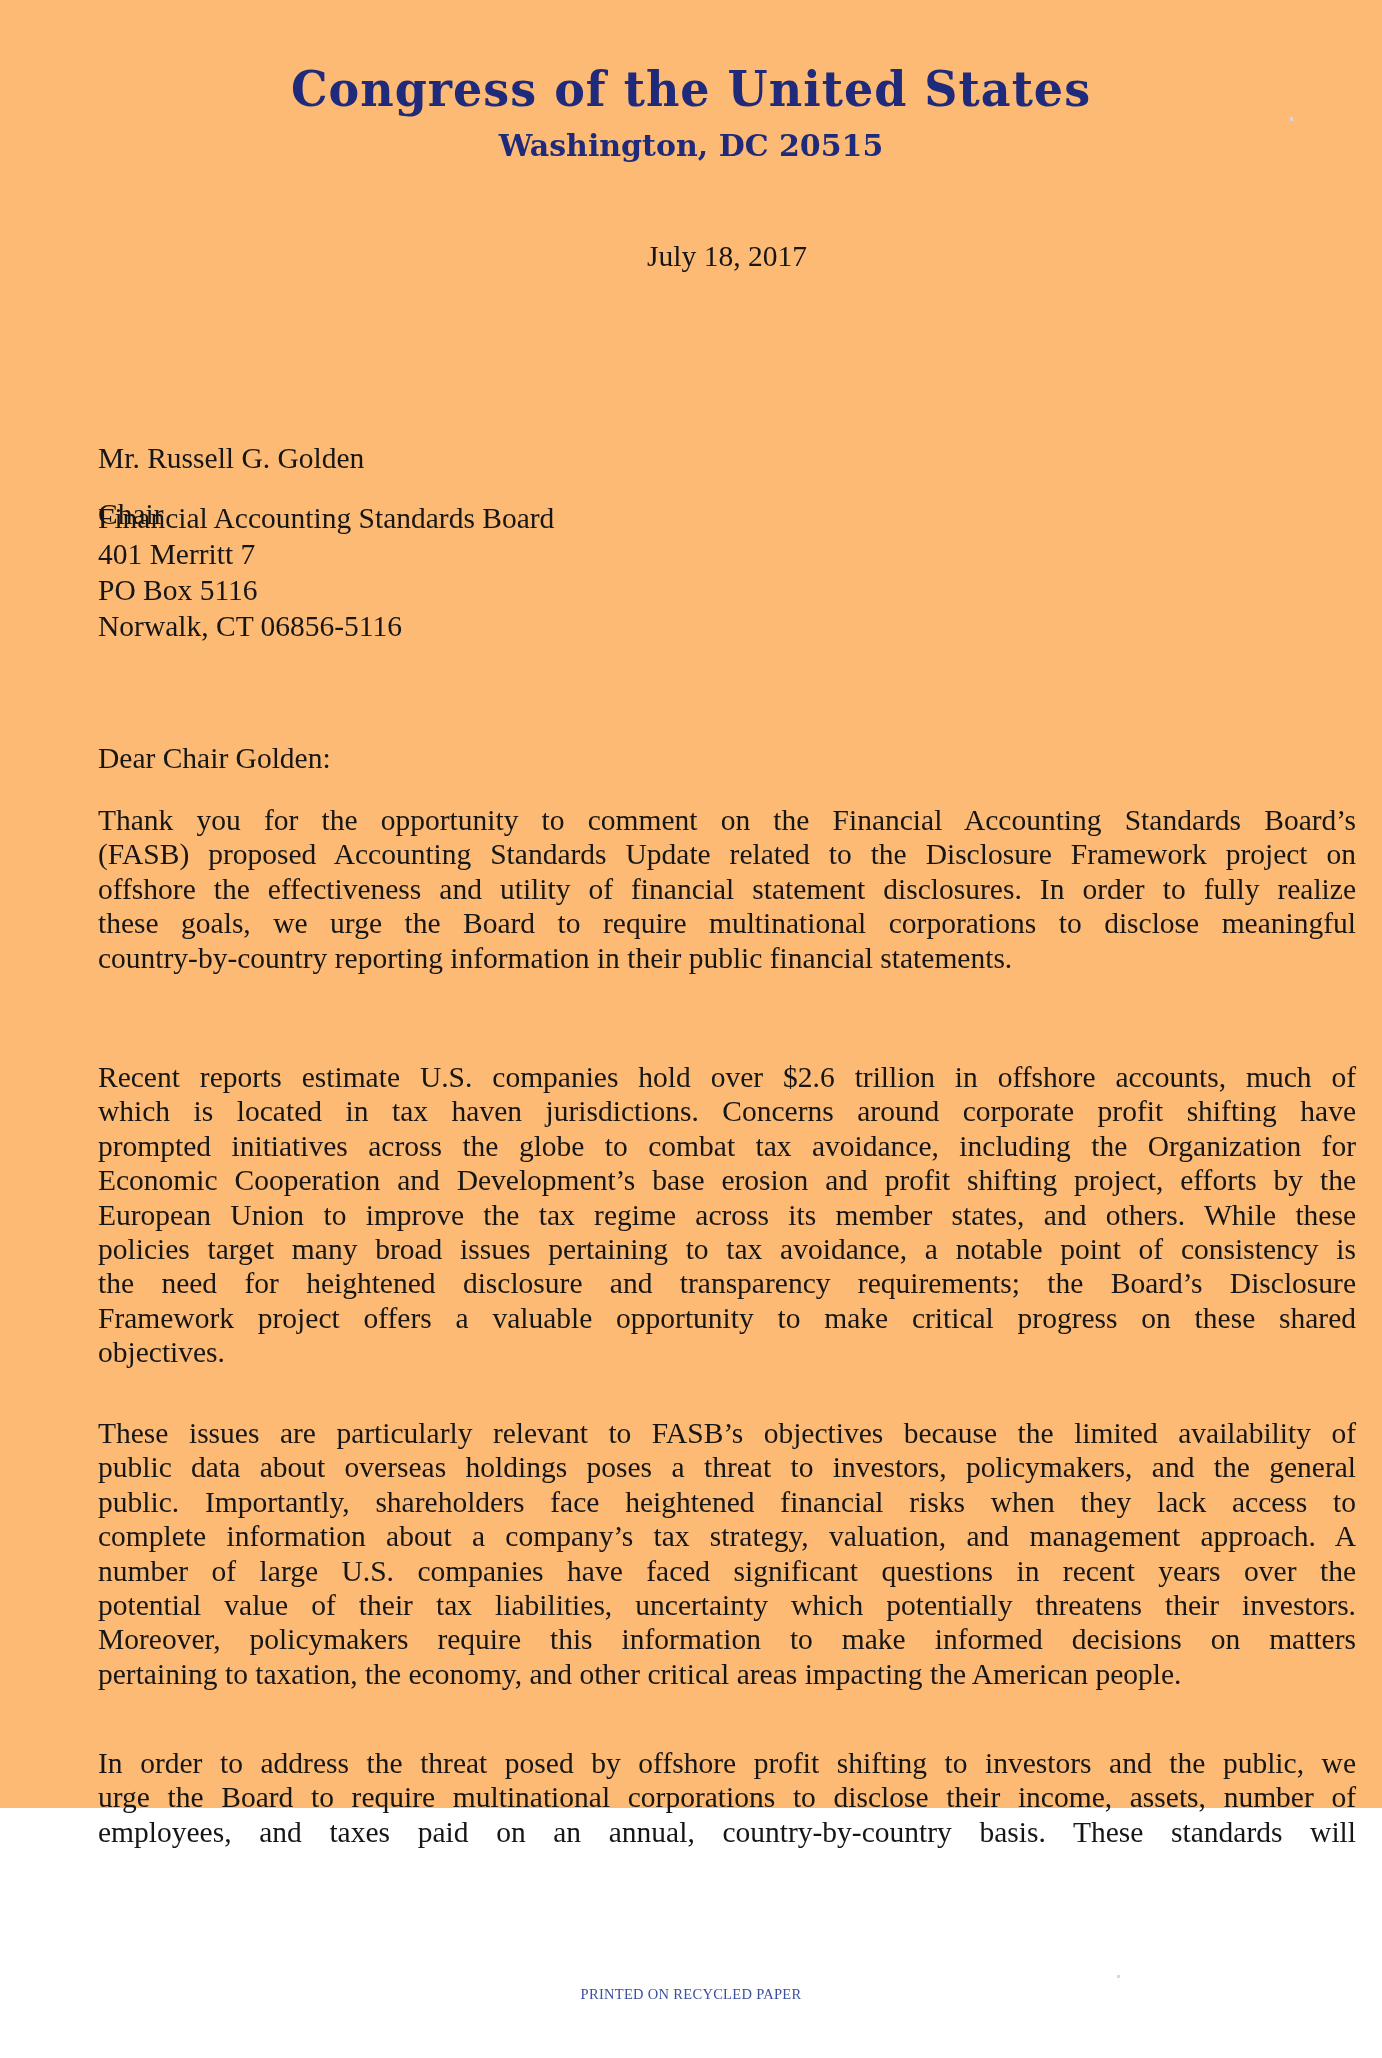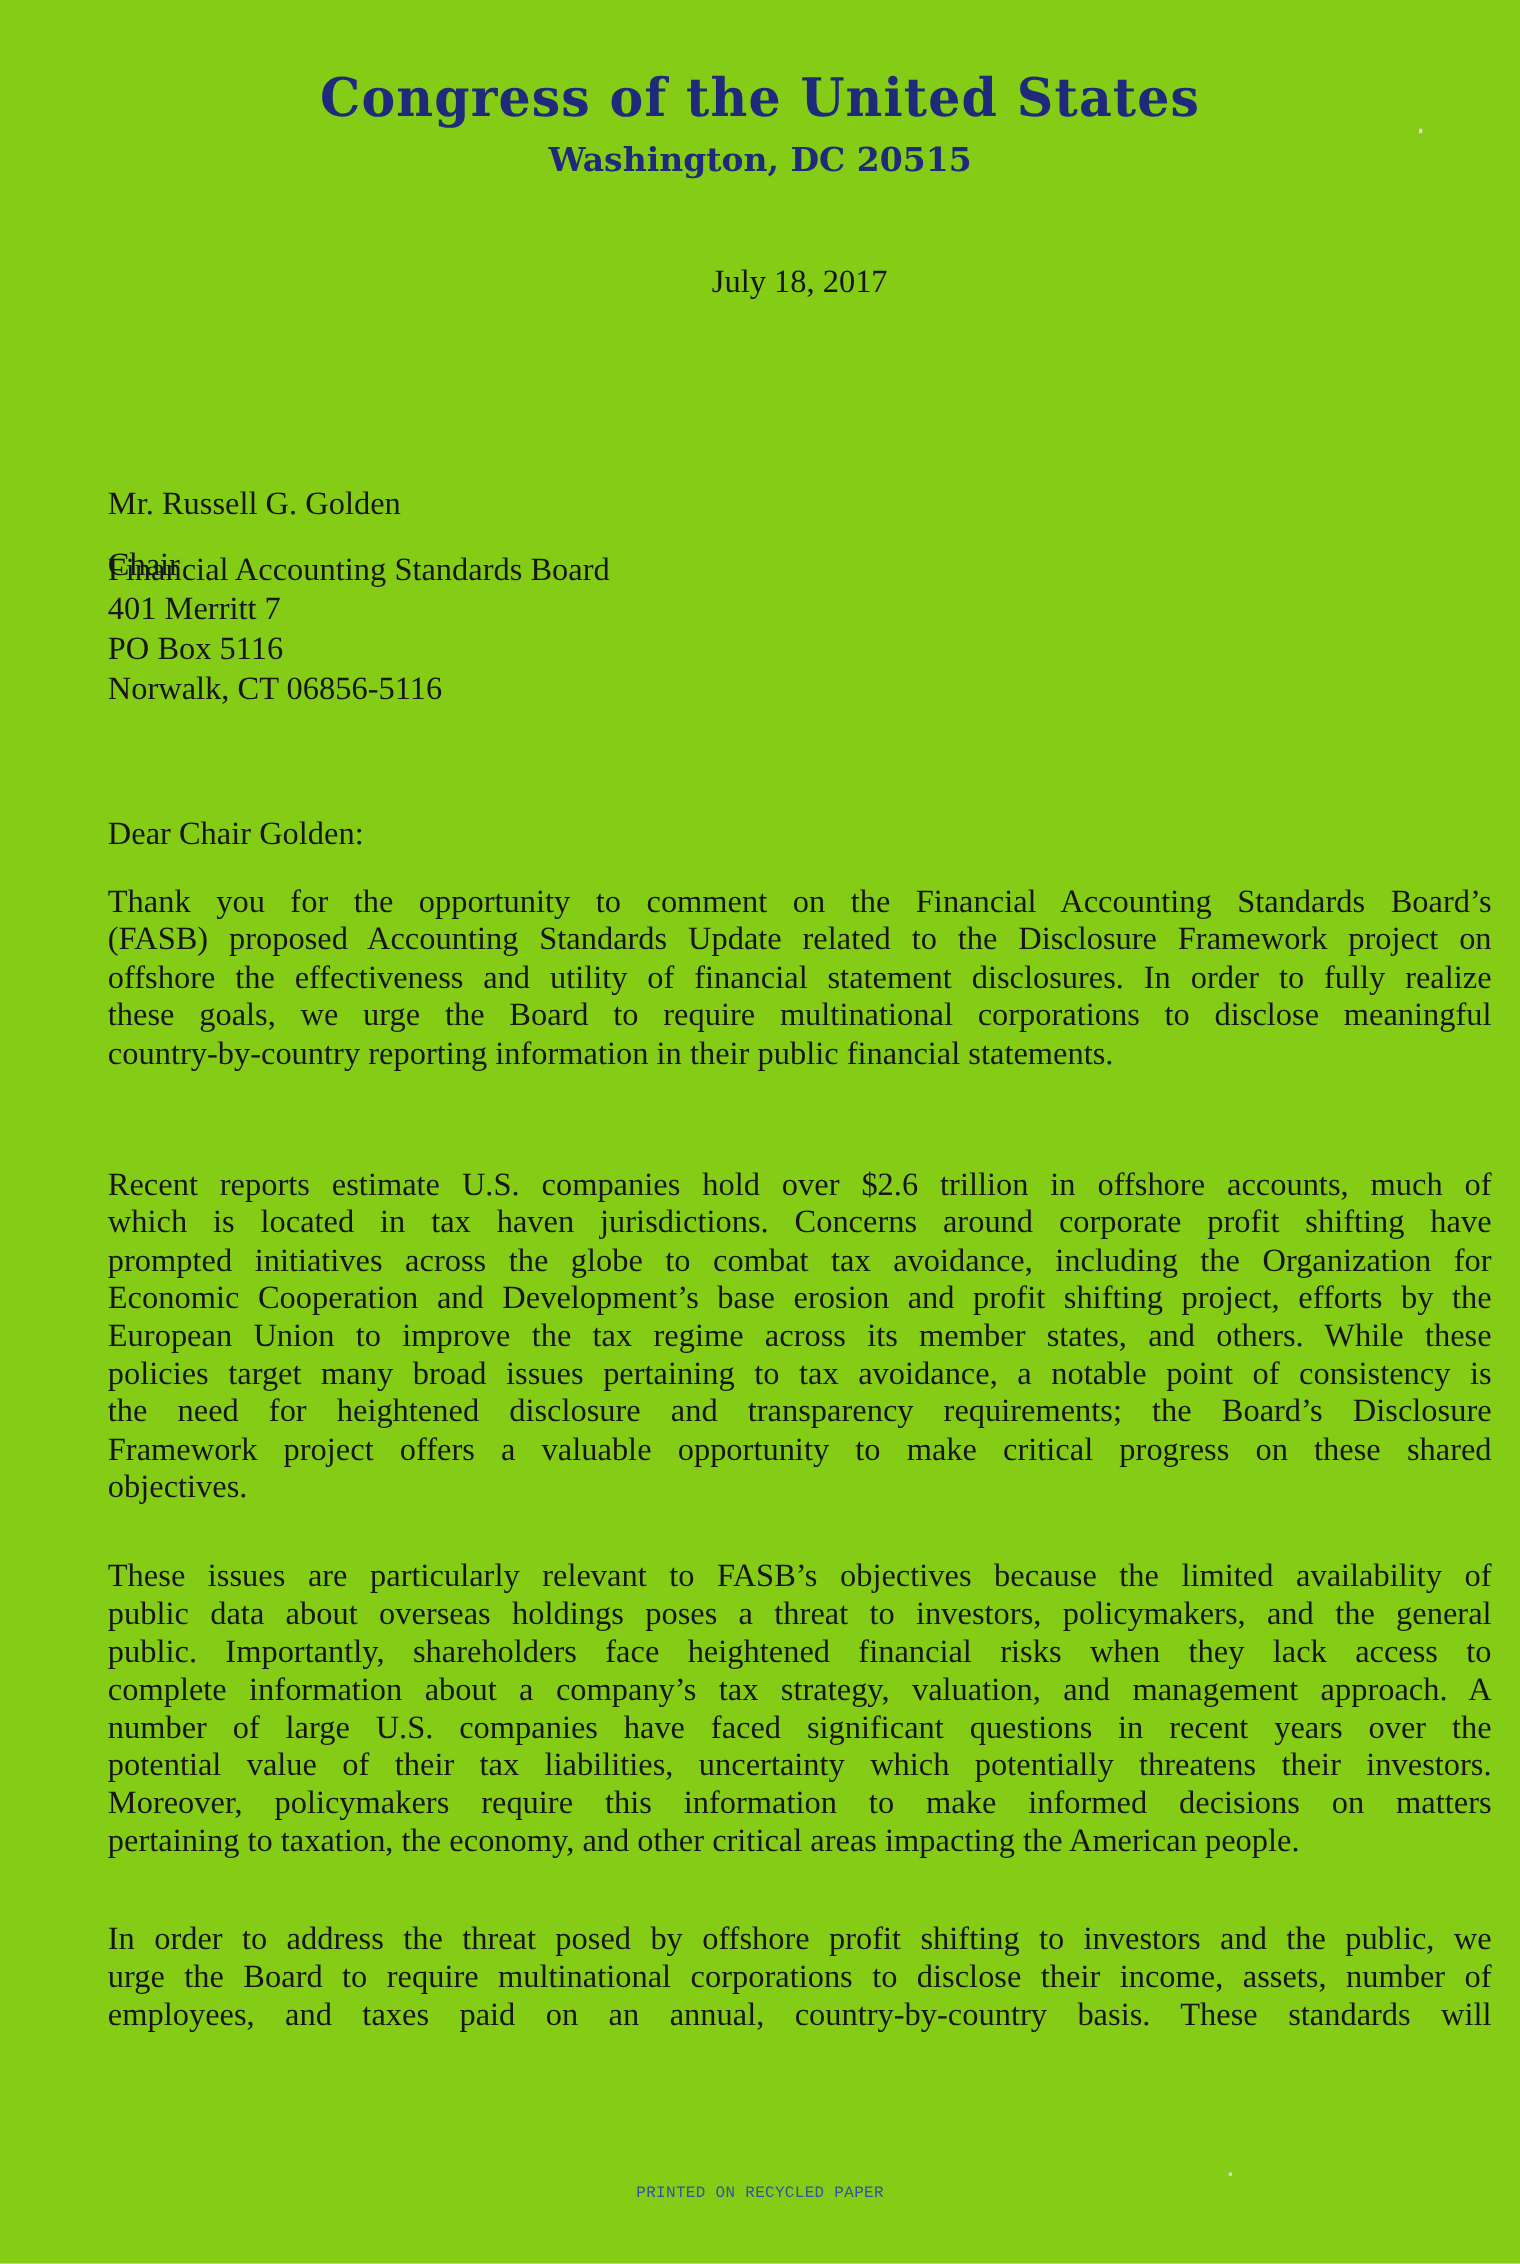--- a/index.html
+++ b/index.html
@@ -1,17 +1,17 @@
 <!DOCTYPE html>
 <html><head>
 <meta charset="utf-8">
 <style>
   html, body { margin: 0; padding: 0; background: #ffffff; }
   body { width: 1382px; height: 2058px; position: relative; overflow: hidden; }
-  .page { position: absolute; left: 0; top: 0; width: 1382px; height: 2058px; background: #84cc16; }
+  .page { position: absolute; left: 0; top: 0; width: 1382px; height: 1808px; background: #fdba74; }
   .letterhead-title {
     position: absolute; left: 0; width: 1382px; top: 62px; text-align: center;
     font-family: "DejaVu Serif", serif; font-weight: bold; font-size: 46px;
     color: #1f2b7a; letter-spacing: 1px; transform: scaleY(1.05);
   }
   .letterhead-sub {
     position: absolute; left: 0; width: 1382px; top: 128px; text-align: center;
     font-family: "DejaVu Serif", serif; font-weight: bold; font-size: 30px;
     color: #1f2b7a;
   }
@@ -22,21 +22,21 @@
   .addr-line { position: absolute; left: 62px; height: 36px; line-height: 36px; white-space: nowrap; }
   .salutation { position: absolute; left: 62px; top: 740px; line-height: 36px; }
   .para { position: absolute; left: 62px; width: 1258px; }
   .line {
     display: block; height: 34.4px; line-height: 34.4px; white-space: nowrap;
     text-align: justify; text-align-last: justify;
   }
   .line.last { text-align-last: left; }
   .footer {
     position: absolute; left: 0; width: 1382px; top: 1986px; text-align: center;
-    font-family: Liberation Mono, monospace; font-size: 14.5px; color: #3a4f9e;
+    font-family: Liberation Serif, serif; font-size: 14.5px; color: #3a4f9e;
     letter-spacing: 0.3px;
   }
   .speck { position: absolute; width: 3px; height: 4px; background: #d8d8d8; }
 </style>
 </head>
 <body>
 
 <div class="page">
 
   <div class="letterhead-title">Congress of the United States</div>

